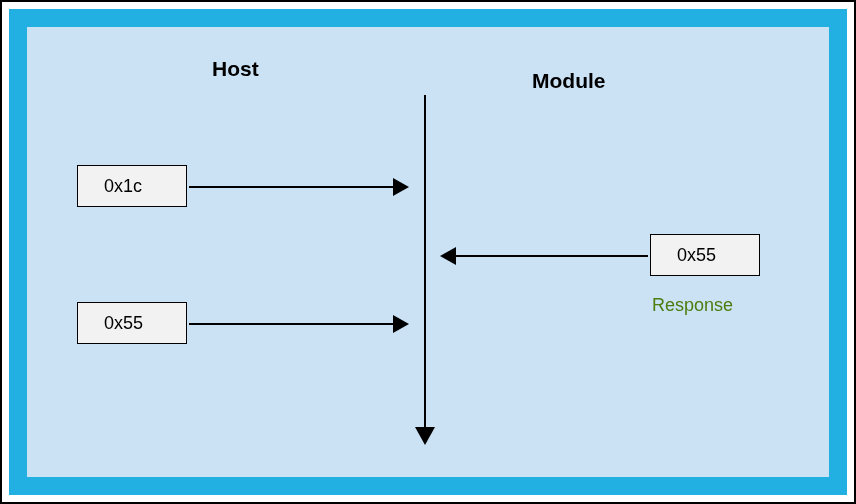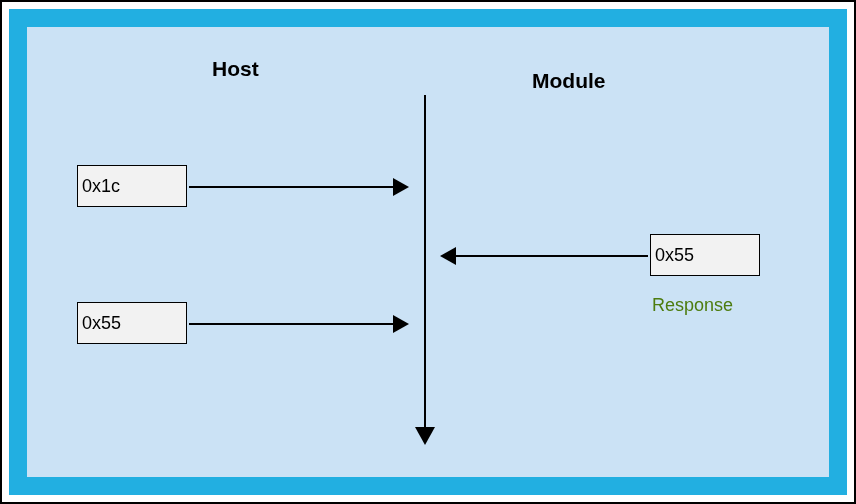--- a/index.html
+++ b/index.html
@@ -43,21 +43,21 @@
   .module-heading { left: 505px; top: 30px; margin-top: 12px; }
 
   .value-box {
     position: absolute;
     width: 110px;
     height: 42px;
     background: #f2f2f2;
     border: 1.5px solid #000;
     display: flex;
     align-items: center;
-    padding-left: 4px;
+    padding-left: 26px;
     font-size: 18px;
     font-family: Verdana, Geneva, sans-serif;
     color: #000;
     box-sizing: border-box;
   }
   .box-0x1c { left: 50px;  top: 138px; }
   .box-host-0x55 { left: 50px;  top: 275px; }
   .box-mod-0x55 { left: 623px; top: 207px; }
 
   .response-label {

